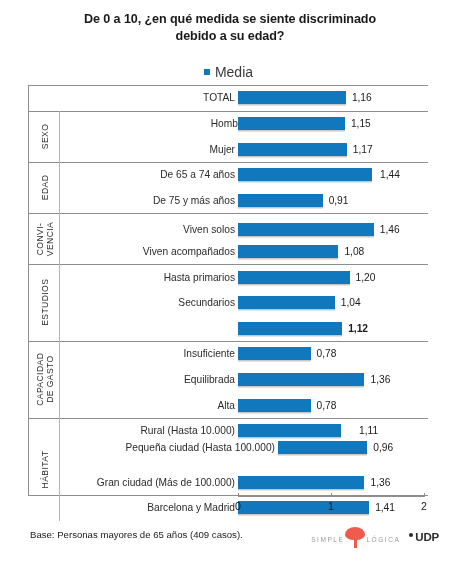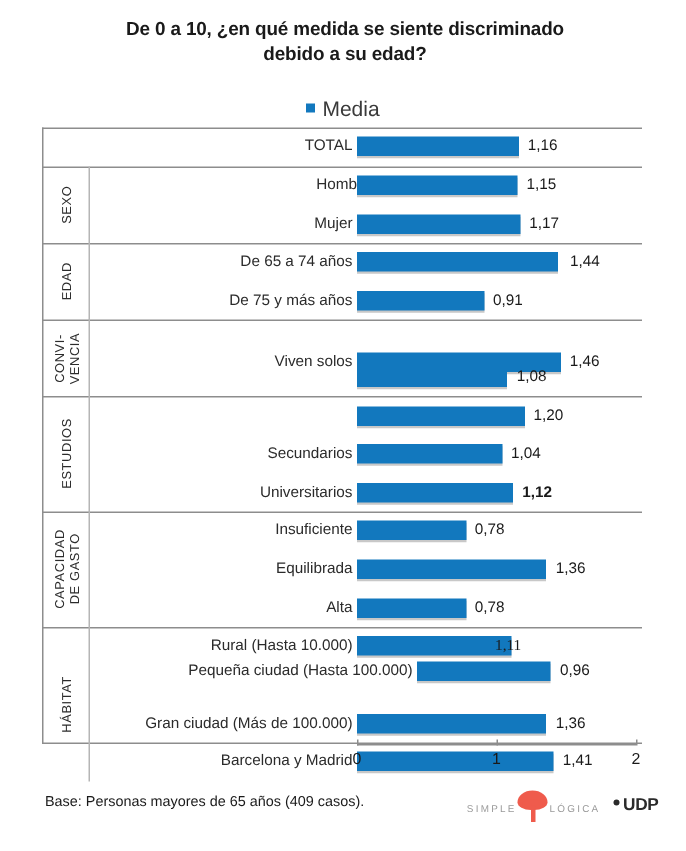--- a/index.html
+++ b/index.html
@@ -172,45 +172,46 @@
           <div class="row-label">De 75 y más años</div>
           <div class="bar" style="left: 210px; width: 84.63px; top: 6.31px; background: rgb(18, 120, 190);"></div>
           <div class="bar-value" style="left: 300.63px; top: 6.31px;">0,91</div>
         </div>
       </div>
       <div class="group-sep" style="top: 128.1px;"></div>
       <div class="group" style="top: 128.1px; height: 51.24px;">
         <div class="col-rule" style="left: 31px; height: 51.24px;"></div>
         <div class="group-name" style="left: 2px; top: 0px; width: 29px; height: 51.24px; white-space: pre;">CONVI-
 VENCIA</div>
-        <div class="row" style="top: 16px;">
+        <div class="row" style="top: 4px;">
           <div class="row-label">Viven solos</div>
           <div class="bar" style="left: 210px; width: 135.78px; top: 6.31px; background: rgb(18, 120, 190);"></div>
           <div class="bar-value" style="left: 351.78px; top: 6.31px;">1,46</div>
         </div>
         <div class="row" style="top: 25.62px;">
+          <div class="row-label">Viven acompañados</div>
           <div class="bar" style="left: 210px; width: 100.44px; top: 6.31px; background: rgb(18, 120, 190);"></div>
           <div class="bar-value" style="left: 316.44px; top: 6.31px;">1,08</div>
         </div>
       </div>
       <div class="group-sep" style="top: 179.34px;"></div>
       <div class="group" style="top: 179.34px; height: 76.86px;">
         <div class="col-rule" style="left: 31px; height: 76.86px;"></div>
         <div class="group-name" style="left: 2px; top: 0px; width: 29px; height: 76.86px; white-space: pre;">ESTUDIOS</div>
         <div class="row" style="top: 0px;">
+          <div class="row-label">Hasta primarios</div>
           <div class="bar" style="left: 210px; width: 111.6px; top: 6.31px; background: rgb(18, 120, 190);"></div>
           <div class="bar-value" style="left: 327.6px; top: 6.31px;">1,20</div>
         </div>
         <div class="row" style="top: 25.62px;">
           <div class="row-label">Secundarios</div>
           <div class="bar" style="left: 210px; width: 96.72px; top: 6.31px; background: rgb(18, 120, 190);"></div>
           <div class="bar-value" style="left: 312.72px; top: 6.31px;">1,04</div>
         </div>
         <div class="row" style="top: 51.24px;">
-          <div class="row-label">Universitarios</div>
           <div class="bar" style="left: 210px; width: 104.16px; top: 6.31px; background: rgb(18, 120, 190);"></div>
           <div class="bar-value" style="left: 320.16px; top: 6.31px; font-weight: bold;">1,12</div>
         </div>
       </div>
       <div class="group-sep" style="top: 256.2px;"></div>
       <div class="group" style="top: 256.2px; height: 76.86px;">
         <div class="col-rule" style="left: 31px; height: 76.86px;"></div>
         <div class="group-name" style="left: 2px; top: 0px; width: 29px; height: 76.86px; white-space: pre;">CAPACIDAD
 DE GASTO</div>
         <div class="row" style="top: 0px;">
@@ -229,21 +230,21 @@
           <div class="bar-value" style="left: 288.54px; top: 6.31px;">0,78</div>
         </div>
       </div>
       <div class="group-sep" style="top: 333.06px;"></div>
       <div class="group" style="top: 333.06px; height: 102.48px;">
         <div class="col-rule" style="left: 31px; height: 102.48px;"></div>
         <div class="group-name" style="left: 2px; top: 0px; width: 29px; height: 102.48px; white-space: pre;">HÁBITAT</div>
         <div class="row" style="top: 0px;">
           <div class="row-label">Rural (Hasta 10.000)</div>
           <div class="bar" style="left: 210px; width: 103.23px; top: 6.31px; background: rgb(18, 120, 190);"></div>
-          <div class="bar-value" style="left: 302px; top: 6.31px; font-family: Liberation Serif, serif;">1,11</div>
+          <div class="bar-value" style="left: 331px; top: 6.31px;">1,11</div>
         </div>
         <div class="row" style="top: 17px; margin-left: 40px;">
           <div class="row-label">Pequeña ciudad (Hasta 100.000)</div>
           <div class="bar" style="left: 210px; width: 89.28px; top: 6.31px; background: rgb(18, 120, 190);"></div>
           <div class="bar-value" style="left: 305.28px; top: 6.31px;">0,96</div>
         </div>
         <div class="row" style="top: 51.24px;">
           <div class="row-label">Gran ciudad (Más de 100.000)</div>
           <div class="bar" style="left: 210px; width: 126.48px; top: 6.31px; background: rgb(18, 120, 190);"></div>
           <div class="bar-value" style="left: 342.48px; top: 6.31px;">1,36</div>

